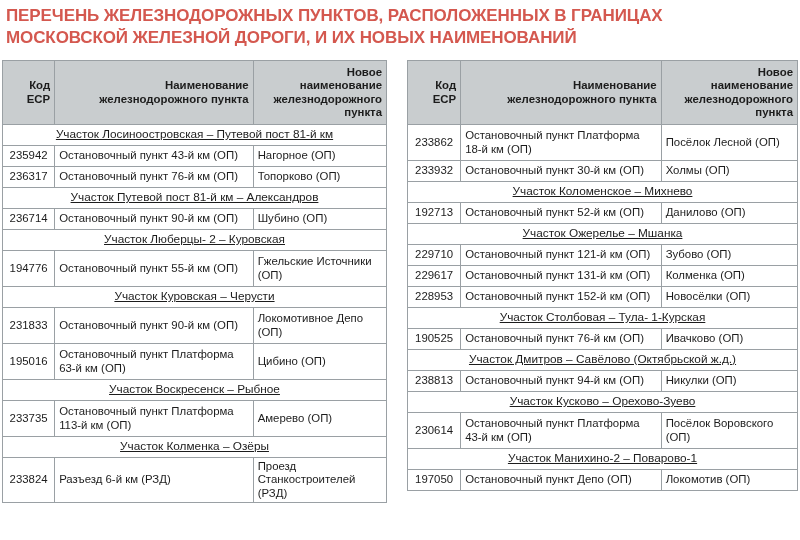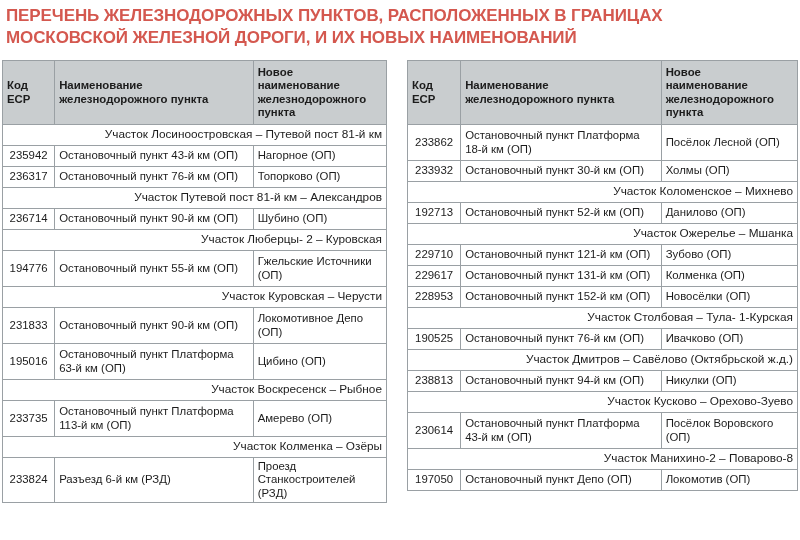--- a/index.html
+++ b/index.html
@@ -71,21 +71,21 @@
     font-size: 11.4px;
     line-height: 1.17;
     color: #1c1c1c;
     box-sizing: border-box;
   }
 
   
   thead th {
     background: #c9cdcf;
     font-weight: bold;
-    text-align: left;
+    text-align: right;
     font-size: 11.6px;
     line-height: 1.2;
     padding: 4px 3px;
     height: 64px;
   }
 
   
   .col-left .c-code   { width: 52px; }
   .col-left .c-name   { width: 198px; }
   .col-left .c-newnm  { width: 133px; }
@@ -99,24 +99,25 @@
     font-size: 11.6px;
     white-space: nowrap;
     padding-left: 1px;
     padding-right: 1px;
   }
   td.name, td.newname {
     text-align: left;
   }
 
   tr.section td {
-    text-align: right;
+    text-align: center;
     font-size: 11.8px;
     padding: 3px 4px;
     height: 21px;
+    text-decoration: underline;
   }
 
   tr.single td { height: 21px; }
   tr.double td { height: 36px; }
 </style>
 </head>
 <body>
 
 <div id="page">
 
@@ -297,21 +298,21 @@
             </tr>
             <tr class="section">
               <td colspan="3">Участок Кусково – Орехово-Зуево</td>
             </tr>
             <tr class="double">
               <td class="code">230614</td>
               <td class="name">Остановочный пункт Платформа 43-й км (ОП)</td>
               <td class="newname">Посёлок Воровского (ОП)</td>
             </tr>
             <tr class="section">
-              <td colspan="3">Участок Манихино-2 – Поварово-8</td>
+              <td colspan="3">Участок Манихино-2 – Поварово-1</td>
             </tr>
             <tr class="single">
               <td class="code">197050</td>
               <td class="name">Остановочный пункт Депо (ОП)</td>
               <td class="newname">Локомотив (ОП)</td>
             </tr>
           </tbody>
       </table>
     </div>
 

